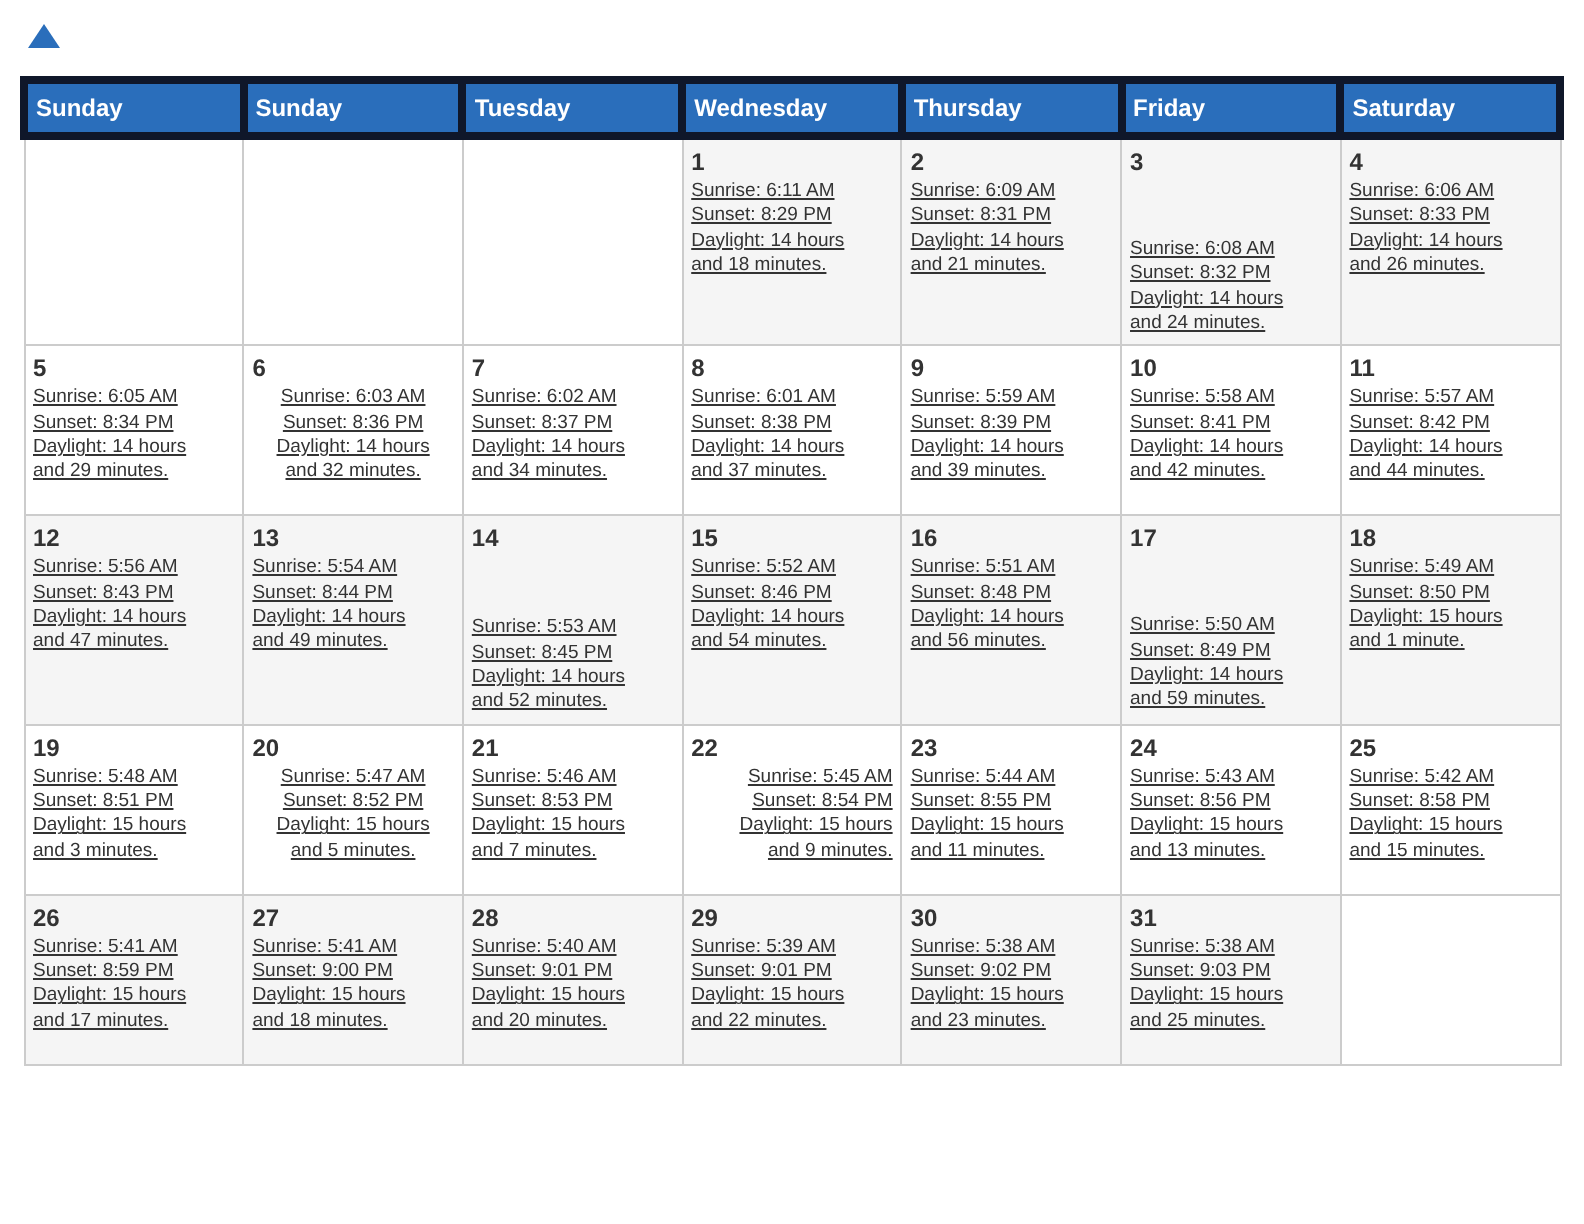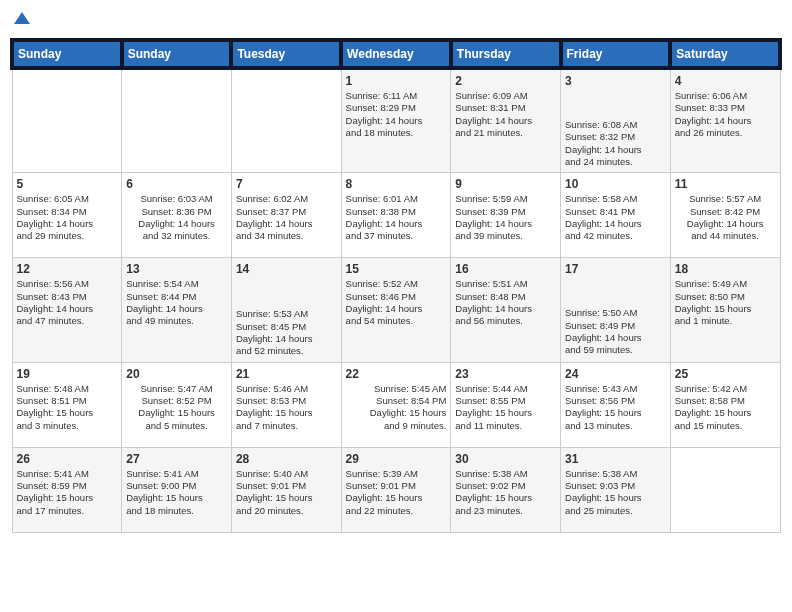--- a/index.html
+++ b/index.html
@@ -76,20 +76,21 @@
     .day-number {
       font-size: 12px;
       font-weight: bold;
       color: #333;
       margin-bottom: 2px;
     }
     .day-info {
       font-size: 9.5px;
       color: #333;
       line-height: 1.3;
+      text-decoration: underline;
     }
     .empty-cell {
       background: #fff !important;
     }
   </style>
 </head>
 <body>
 
 <div class="header">
   <div class="logo">
@@ -193,21 +194,21 @@
         </td>
         <td>
           <div class="day-number">10</div>
           <div class="day-info" style="white-space: pre-line;">Sunrise: 5:58 AM
 Sunset: 8:41 PM
 Daylight: 14 hours
 and 42 minutes.</div>
         </td>
         <td>
           <div class="day-number">11</div>
-          <div class="day-info" style="white-space: pre-line; text-align: center;">Sunrise: 5:57 AM
+          <div class="day-info" style="white-space: pre-line;">Sunrise: 5:57 AM
 Sunset: 8:42 PM
 Daylight: 14 hours
 and 44 minutes.</div>
         </td>
       </tr>
       <tr>
         <td>
           <div class="day-number">12</div>
           <div class="day-info" style="white-space: pre-line;">Sunrise: 5:56 AM
 Sunset: 8:43 PM

